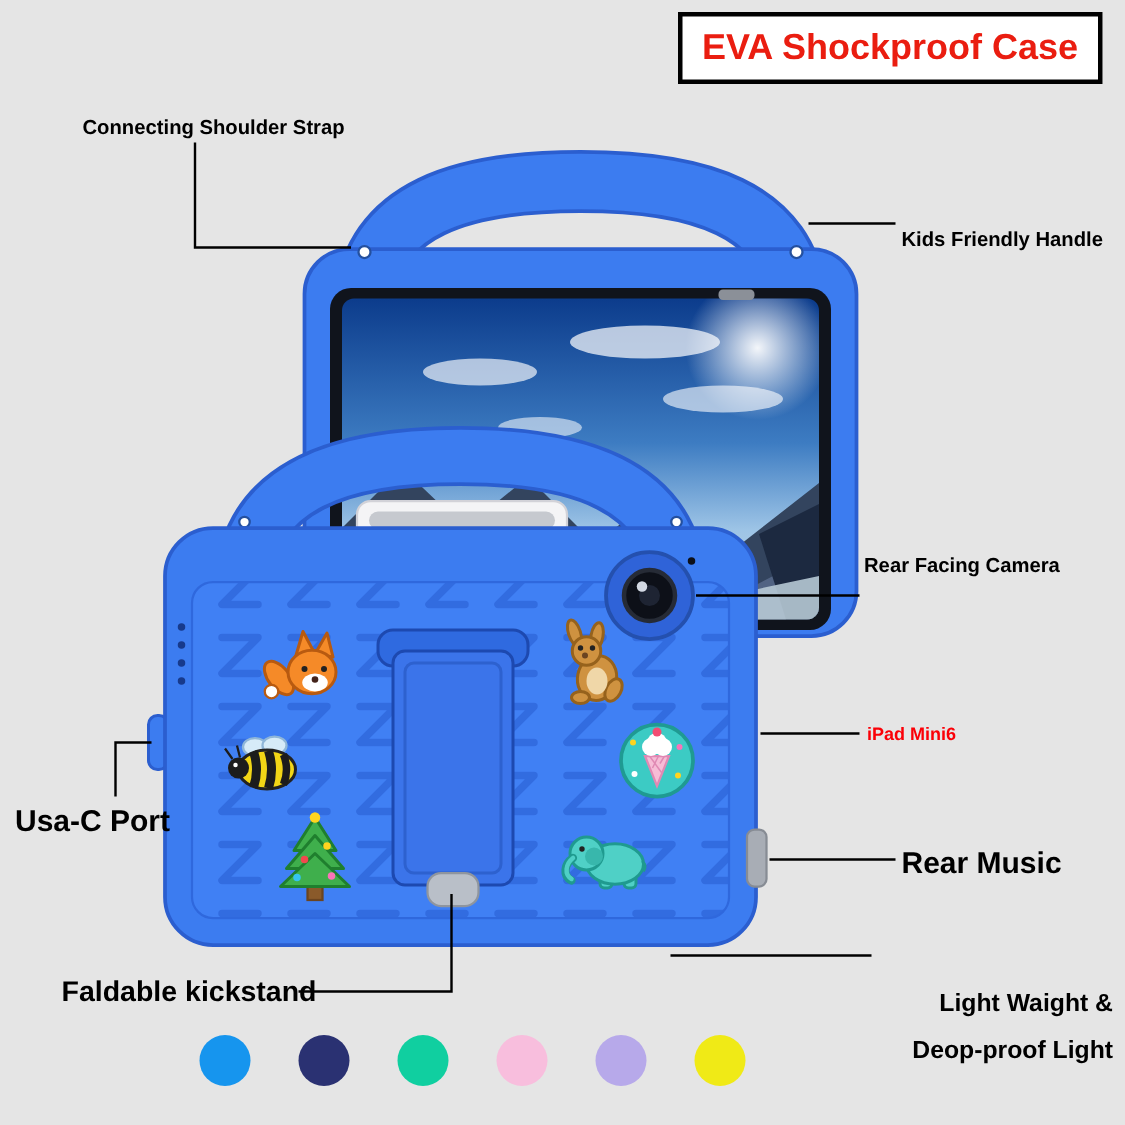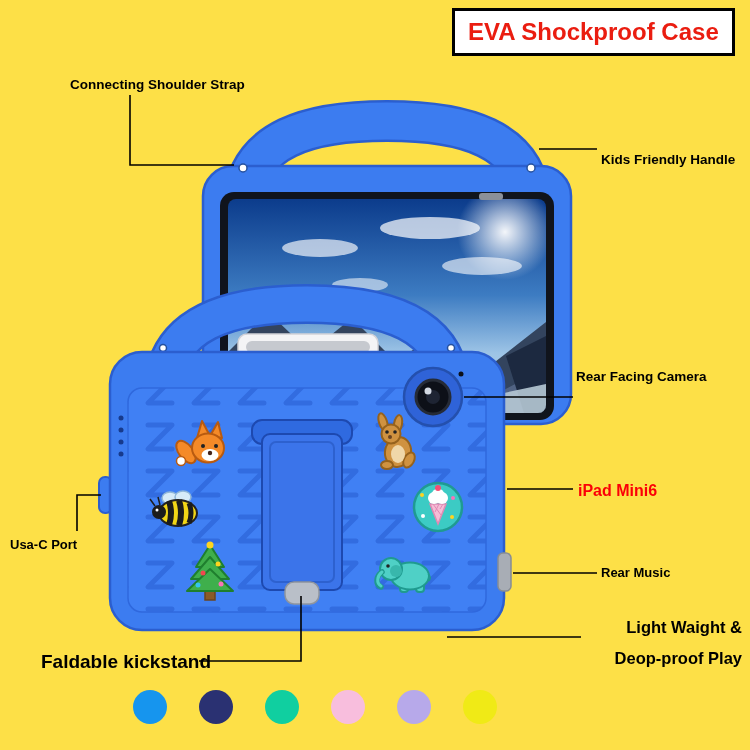--- a/index.html
+++ b/index.html
@@ -1,20 +1,20 @@
 <!DOCTYPE html>
 <html><head>
 <meta charset="utf-8">
 <style>
   * { margin:0; padding:0; box-sizing:border-box; }
   html,body { width:750px; height:750px; background:#ffffff; font-family:"Liberation Sans", sans-serif; }
-  .page { position:relative; width:750px; height:750px; overflow:hidden; background:#fde047; }
+  .page { position:relative; width:750px; height:750px; overflow:hidden; background:#e5e5e5; }
   svg.scene { position:absolute; left:0; top:0; }
   .callout { position:absolute; font-weight:700; color:#000; white-space:nowrap; }
-  .s12{font-size:16px;} .s14{font-size:13.5px;} .s15{font-size:13px;}
+  .s12{font-size:12px;} .s14{font-size:13.5px;} .s15{font-size:20px;}
   .s16{font-size:16.5px; line-height:1.85;} .s17{font-size:19px;margin-left:35px;}
   .right{text-align:right;}
   .title-box{position:absolute; left:452px; top:8px; border:3px solid #000; padding:7px 13px;
              font-size:24px; font-weight:700; background:#fff;}
 </style>
 </head>
 <body>
 
 <div class="page">
 
@@ -197,27 +197,27 @@
     <circle cx="348" cy="707" r="17" fill="#f8bedd"></circle>
     <circle cx="414" cy="707" r="17" fill="#b7a9ea"></circle>
     <circle cx="480" cy="707" r="17" fill="#f0ea16"></circle>
   </g>
 </svg>
 
 <div class="title-box">
   <span style="color: rgb(234, 29, 16);">EVA Shockproof Case</span>
 </div>
 
-<div class="callout s14" style="left:70px; top:77px">Connecting Shoulder Strap</div>
+<div class="callout s14" style="left:55px; top:77px">Connecting Shoulder Strap</div>
 <div class="callout s14" style="left:601px; top:152px">Kids Friendly Handle</div>
 <div class="callout s14" style="left:576px; top:369px">Rear Facing Camera</div>
 <div class="callout s12" style="left: 578px; top: 482px; color: rgb(251, 0, 7);">iPad Mini6</div>
 <div class="callout s15" style="left:601px; top:565px">Rear Music</div>
 
-<div class="callout s16 right" style="right:8px; top:612px">
+<div class="callout s16 right" style="right:8px; top:654px">
   <div>Light Waight &amp;</div>
-  <div>Deop-proof Play</div>
+  <div>Deop-proof Light</div>
 </div>
 
 <div class="callout s15" style="left:10px; top:537px">Usa-C Port</div>
 <div class="callout s17" style="left:6px; top:651px">Faldable kickstand</div>
 
 </div>
 
 </body></html>

